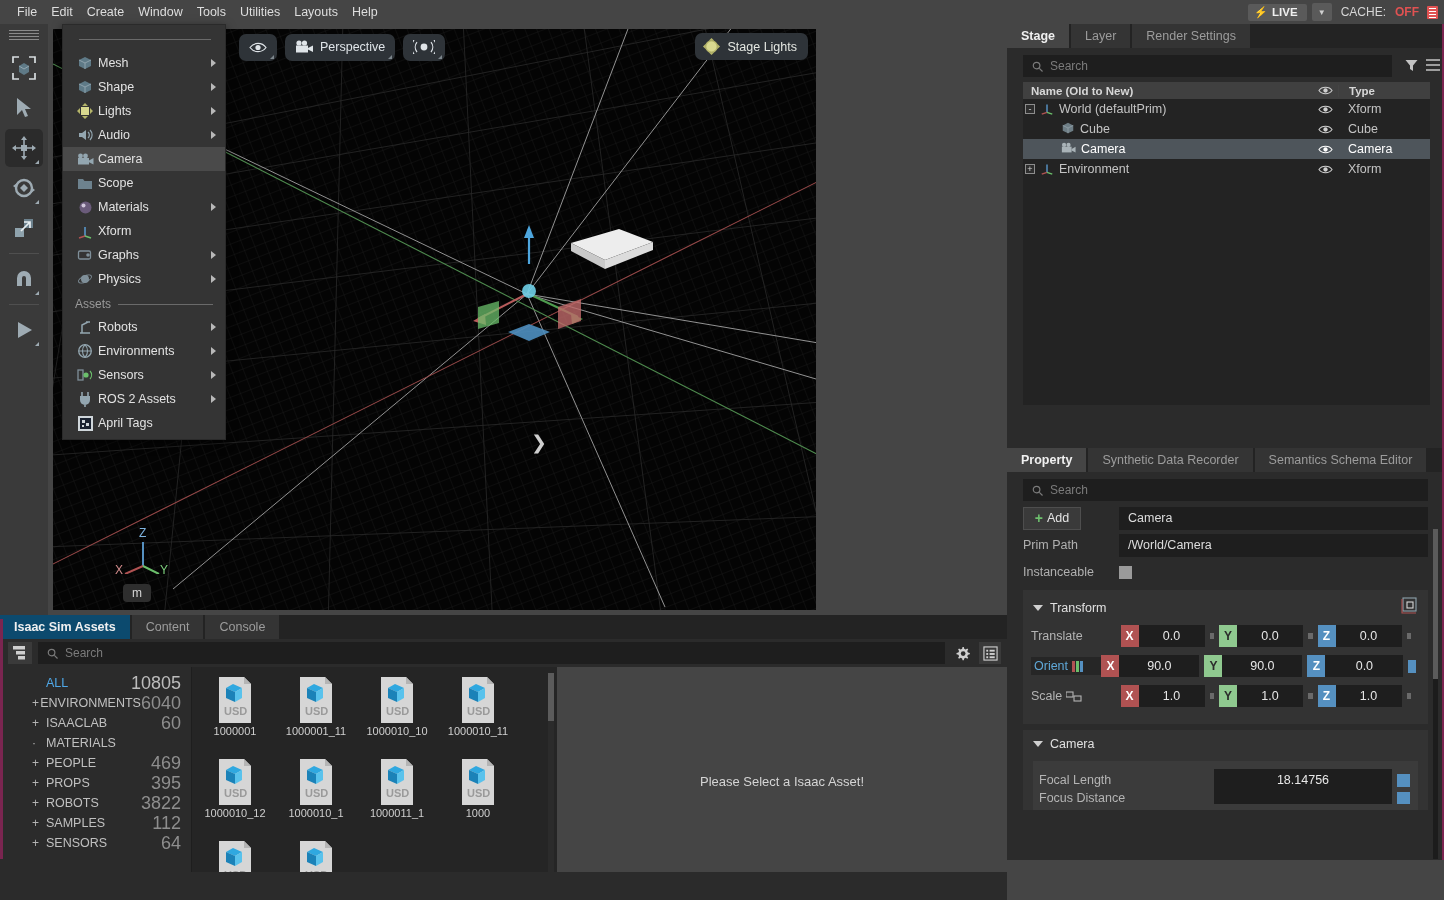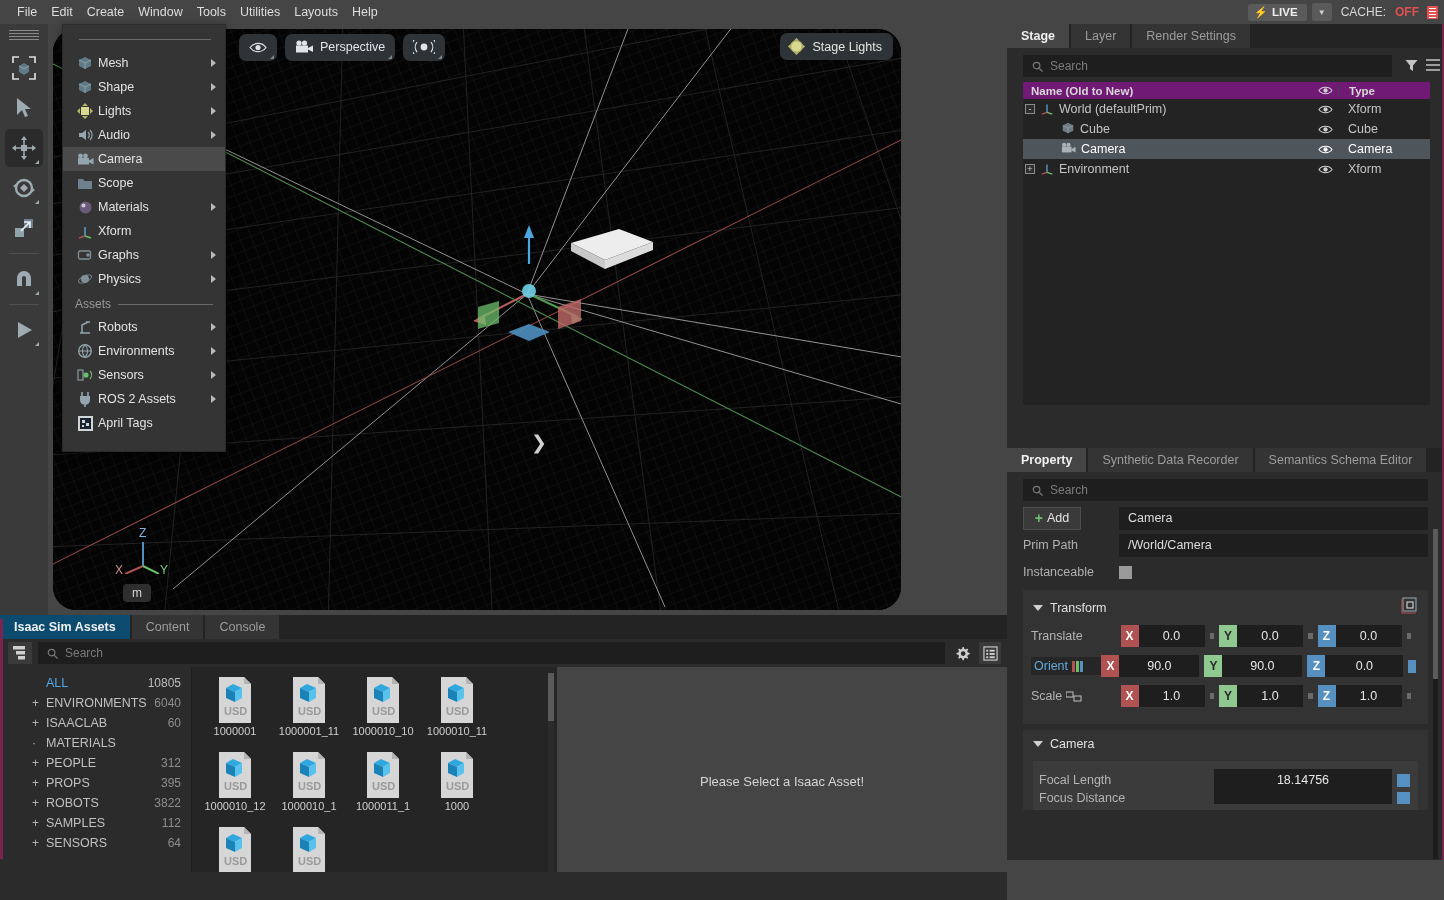--- a/index.html
+++ b/index.html
@@ -49,22 +49,22 @@
     width: 38px; height: 38px; display: flex; align-items: center; justify-content: center;
     border-radius: 5px; margin: 1px 0; position: relative; color: #9eabb3;
   }
   .tbtn.active { background: #2b2b2b; }
   .tbtn .corner { position: absolute; right: 4px; bottom: 3px; width: 0; height: 0;
     border-left: 4px solid transparent; border-bottom: 4px solid #9eabb3; }
   .tsep { width: 30px; height: 1px; background: #4f4f4f; margin: 5px 0; }
 
   
   .viewport {
-    position: absolute; left: 53px; top: 29px; width: 848px; height: 581px;
-    background: #050505; overflow: hidden; border-radius: 23px;
+    position: absolute; left: 53px; top: 29px; width: 763px; height: 581px;
+    background: #050505; overflow: hidden;
   }
   .vp-grid { position: absolute; inset: 0; }
   .vp-toolbar {
     position: absolute; left: 0; top: 0; width: 100%; height: 36px;
     display: flex; align-items: center; gap: 8px; padding-left: 186px; z-index: 6;
   }
   .vchip {
     background: #2e3338; border-radius: 7px; height: 27px; display: flex; align-items: center;
     padding: 0 10px; gap: 6px; color: #dfe4e8; font-size: 12.5px; position: relative;
   }
@@ -78,21 +78,21 @@
   .axis-tri { position: absolute; left: 62px; bottom: 36px; width: 58px; height: 52px; z-index: 6; }
   .unit-badge {
     position: absolute; left: 70px; bottom: 8px; background: #2e2e2e; color: #d8d8d8;
     border-radius: 4px; padding: 2px 9px; font-size: 12px; z-index: 6;
   }
   .vp-arrow { position: absolute; left: 478px; top: 402px; color: #cfcfcf; font-size: 19px; z-index: 5; }
 
   
   .createmenu {
     position: absolute; left: 62px; top: 24px; width: 164px; background: #343434;
-    border: 1px solid #2a2a2a; z-index: 40; padding-bottom: 16px;
+    border: 1px solid #2a2a2a; z-index: 40; padding-bottom: 4px;
     box-shadow: 0 3px 9px rgba(0,0,0,.55);
   }
   .cm-head { height: 26px; position: relative; }
   .cm-head::after { content:""; position:absolute; left:16px; right:14px; top:14px; height:1px; background:#6a6a6a; }
   .cm-item {
     height: 24px; display: flex; align-items: center; padding-left: 9px; gap: 0;
     color: #e2e2e2; font-size: 12.5px; position: relative;
   }
   .cm-item:hover, .cm-item.hl { background: #4a4a4a; }
   .cm-ico { width: 26px; display: flex; align-items: center; justify-content: center; }
@@ -111,21 +111,21 @@
   }
   .tab.active { background: #454545; color: #f0f0f0; font-weight: bold; }
   .srch {
     margin: 7px 8px 5px 16px; height: 22px; background: #1e1e1e; display: flex; align-items: center;
     gap: 7px; padding: 0 9px; color: #7b7b7b; font-size: 12px;
   }
   .srch-row { display: flex; align-items: center; }
   .icobtn { width: 22px; height: 22px; display: flex; align-items: center; justify-content: center; color: #c4c4c4; }
 
   .tree-hdr {
-    display: flex; height: 17px; background: #701a75; font-size: 11.5px; color: #d7d7d7;
+    display: flex; height: 17px; background: #404040; font-size: 11.5px; color: #d7d7d7;
     font-weight: bold; margin: 0 14px 0 16px; align-items: center;
   }
   .th-name { flex: 1; padding-left: 8px; }
   .th-eye { width: 26px; display: flex; justify-content: center; color: #cfcfcf; }
   .th-type { width: 92px; padding-left: 10px; border-left: 1px solid #444; }
   .tree-body { margin: 0 14px 0 16px; height: 306px; background: #232323; }
   .trow { display: flex; height: 20px; align-items: center; font-size: 12.5px; color: #c4c4c4; }
   .trow.sel { background: #4e555b; color: #ffffff; }
   .tr-name { flex: 1; display: flex; align-items: center; gap: 5px; }
   .tr-eye { width: 26px; display: flex; justify-content: center; color: #cfcfcf; }
@@ -183,24 +183,24 @@
   .b-tab.active { background: #0c4a6e; color: #f0f0f0; font-weight: bold; }
   .b-srchrow { display: flex; align-items: center; height: 28px; padding: 3px 6px 3px 8px; gap: 6px; }
   .b-filter-ico { width: 24px; height: 22px; display: flex; align-items: center; justify-content: center; background: #3a3a3a; color: #cfcfcf; }
   .b-srch { flex: 1; background: #1e1e1e; height: 22px; display: flex; align-items: center; gap: 7px; padding: 0 9px; color: #7b7b7b; font-size: 12px; }
   .b-main { display: flex; height: 229px; }
   .b-cats { width: 192px; background: #2b2b2b; padding-top: 6px; border-right: 1px solid #1e1e1e; padding-left: 16px; }
   .catrow { display: flex; align-items: center; height: 20px; font-size: 12.5px; color: #c0c0c0; padding: 0 10px 0 16px; }
   .catrow.sel { color: #4fa8e8; }
   .cat-exp { width: 14px; color: #b5b5b5; font-size: 12px; }
   .cat-name { flex: 1; }
-  .cat-cnt { color: #8e8e8e; font-size: 12px; }
+  .cat-cnt { color: #8e8e8e; font-size: 18px; }
   .catrow.sel .cat-cnt { color: #bcbcbc; }
   .b-grid { width: 365px; background: #252525; position: relative; padding: 8px 0 0 10px; }
-  .thumbs { display: flex; flex-wrap: wrap; gap: 8px; }
+  .thumbs { display: flex; flex-wrap: wrap; gap: 15px; }
   .thumb { width: 66px; margin-bottom: 4px; display: flex; flex-direction: column; align-items: center; }
   .usd-ico { width: 40px; height: 50px; position: relative; }
   .thumb-lbl { font-size: 11px; color: #cfcfcf; text-align: center; line-height: 13px; width: 64px; word-break: break-all; }
   .b-scroll { position: absolute; right: 3px; top: 6px; width: 6px; height: 210px; background: #2b2b2b; }
   .b-scroll i { display: block; width: 6px; height: 48px; background: #5b5b5b; }
   .zoom-ctl { position: absolute; left: 158px; bottom: 6px; display: flex; align-items: center; gap: 4px; }
   .zoom-track { width: 148px; height: 17px; background: #1e1e1e; border-radius: 3px; display: flex; align-items: center; }
   .zoom-knob { width: 11px; height: 11px; border-radius: 50%; background: #9a9a9a; margin-left: 42px; }
   .grid-toggle { width: 20px; height: 17px; background: #3a3a3a; display: flex; align-items: center; justify-content: center; }
   .b-preview { flex: 1; background: #454545; display: flex; align-items: center; justify-content: center; }
@@ -912,21 +912,21 @@
           <span class="cat-cnt">60</span>
         </div>
         <div class="catrow">
           <span class="cat-exp">·</span>
           <span class="cat-name">MATERIALS</span>
           <span class="cat-cnt"></span>
         </div>
         <div class="catrow">
           <span class="cat-exp">+</span>
           <span class="cat-name">PEOPLE</span>
-          <span class="cat-cnt">312</span>
+          <span class="cat-cnt">469</span>
         </div>
         <div class="catrow">
           <span class="cat-exp">+</span>
           <span class="cat-name">PROPS</span>
           <span class="cat-cnt">395</span>
         </div>
         <div class="catrow">
           <span class="cat-exp">+</span>
           <span class="cat-name">ROBOTS</span>
           <span class="cat-cnt">3822</span>

